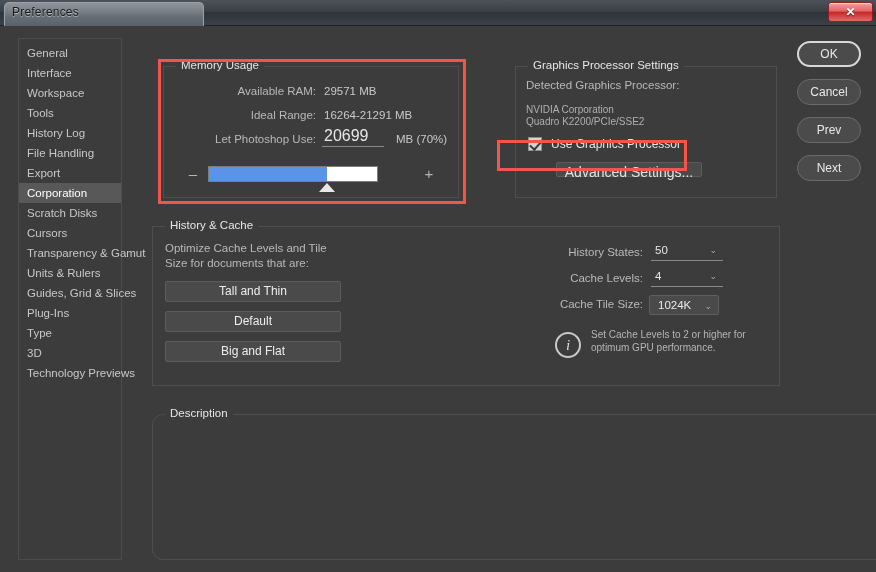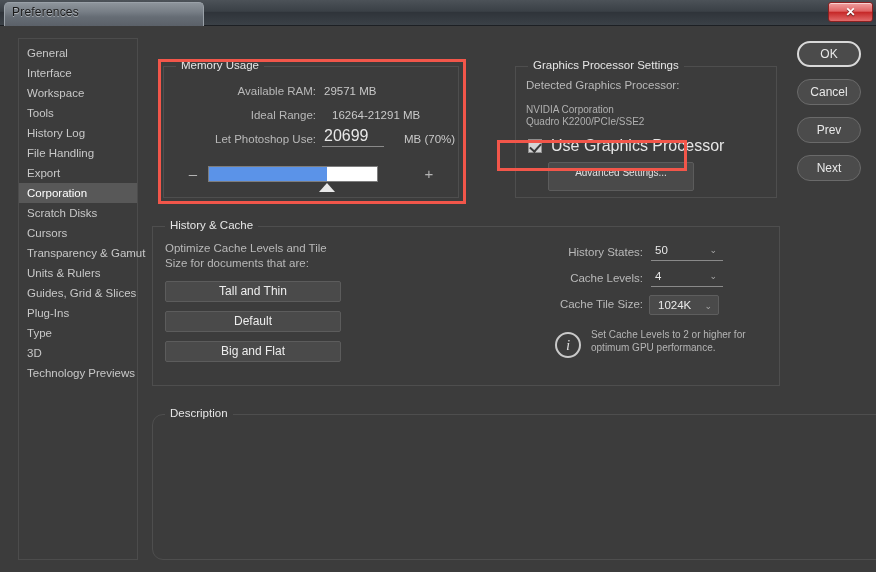--- a/index.html
+++ b/index.html
@@ -44,21 +44,21 @@
     color: #fff; font-size: 12px; font-weight: bold;
     text-align: center; line-height: 18px;
     text-shadow: 0 1px 1px rgba(0,0,0,.6);
   }
   
   .content { position: absolute; left: 0; top: 26px; width: 876px; height: 546px; background: #3c3c3c; }
 
   
   .sidebar {
     position: absolute; left: 18px; top: 12px;
-    width: 120px; height: 522px;
+    width: 104px; height: 522px;
     background: #3c3c3c;
     border: 1px solid #4c4c4c;
     padding-top: 4px;
   }
   .side-item {
     height: 20px; line-height: 20px;
     padding-left: 8px;
     font-size: 11.5px; color: #c8c8c8;
     white-space: nowrap;
   }
@@ -126,26 +126,26 @@
     background: #d4d4d4; border: 1px solid #8f8f8f;
     position: relative;
   }
   .checkbox::after {
     content: "";
     position: absolute; left: 3px; top: 1px;
     width: 5px; height: 9px;
     border: solid #3a3a3a; border-width: 0 2px 2px 0;
     transform: rotate(42deg);
   }
-  .checkrow .label { margin-left: 9px; font-size: 16px; color: #e6e6e6; }
+  .checkrow .label { margin-left: 9px; font-size: 12px; color: #e6e6e6; }
   .btn-advanced {
-    position: absolute; left: 32px; top: 95px;
-    width: 146px; height: 29px;
+    position: absolute; left: 40px; top: 95px;
+    width: 146px; height: 15px;
     background: #4a4a4a; border: 1px solid #5c5c5c; border-radius: 2px;
-    color: #e2e2e2; font-size: 10px; text-align: center; line-height: 19px;
+    color: #e2e2e2; font-size: 14px; text-align: center; line-height: 19px;
   }
 
   
   #cache-group { left: 152px; top: 200px; width: 628px; height: 160px; }
   .opt-text { position: absolute; left: 12px; top: 14px; font-size: 11.5px; color: #b9b9b9; line-height: 15px; }
   .cache-btn {
     position: absolute; left: 12px;
     width: 176px; height: 21px;
     background: #4a4a4a; border: 1px solid #5c5c5c; border-radius: 2px;
     color: #ededed; font-size: 12px; text-align: center; line-height: 19px;
@@ -240,25 +240,25 @@
       <div class="side-item">Technology Previews</div>
     </div>
 
     <div class="group" id="memory-group">
       <div class="group-title">Memory Usage</div>
 
       <div class="mem-row mem-label" style="left:0; top:18px; width:152px;">Available RAM:</div>
       <div class="mem-row mem-value" style="left:160px; top:18px;">29571 MB</div>
 
       <div class="mem-row mem-label" style="left:0; top:42px; width:152px;">Ideal Range:</div>
-      <div class="mem-row mem-value" style="left:160px; top:42px;margin-left:8px;">16264-21291 MB</div>
+      <div class="mem-row mem-value" style="left:160px; top:42px;">16264-21291 MB</div>
 
       <div class="mem-row mem-label" style="left:0; top:66px; width:152px;">Let Photoshop Use:</div>
       <div class="value-field" style="position:absolute; left:158px; top:60px;">20699</div>
-      <div class="mem-row mem-value" style="left:232px; top:66px;margin-left:8px;">MB (70%)</div>
+      <div class="mem-row mem-value" style="left:232px; top:66px;">MB (70%)</div>
 
       <div class="slider-wrap">
         <div class="minus">–</div>
         <div class="plus">+</div>
         <div class="track">
           <div class="fill" id="slider-fill" style="width: 70%; background: rgb(91, 147, 232);"></div>
         </div>
         <div class="thumb" id="slider-thumb" style="left: 145px;"></div>
       </div>
     </div>

